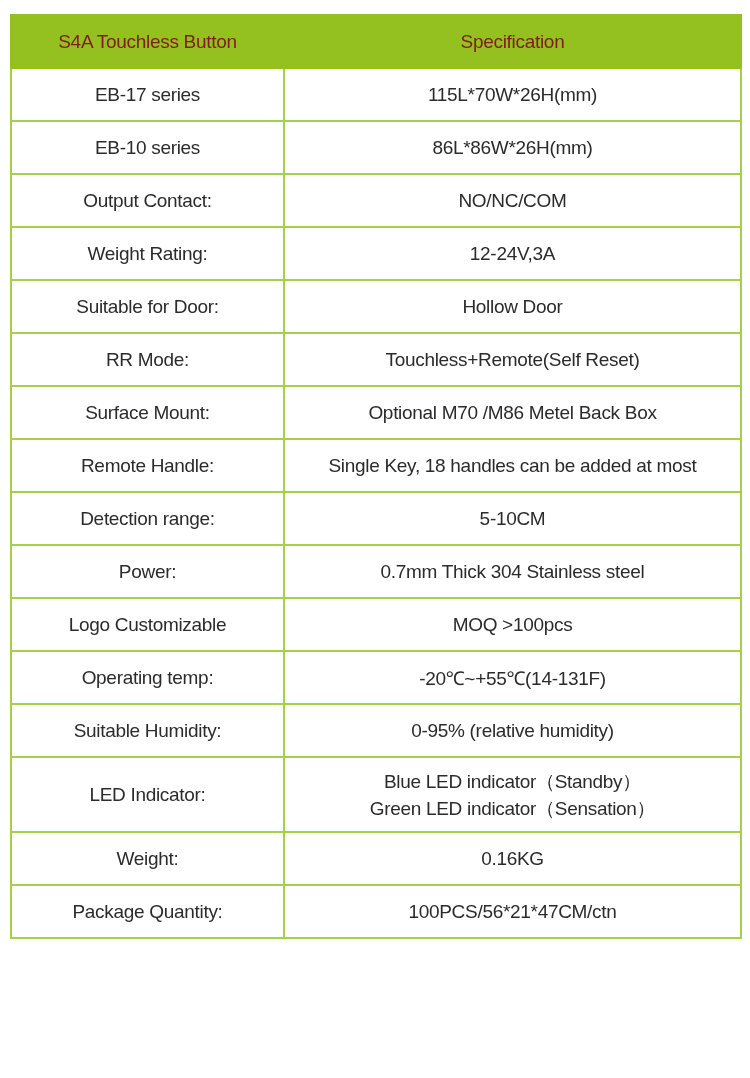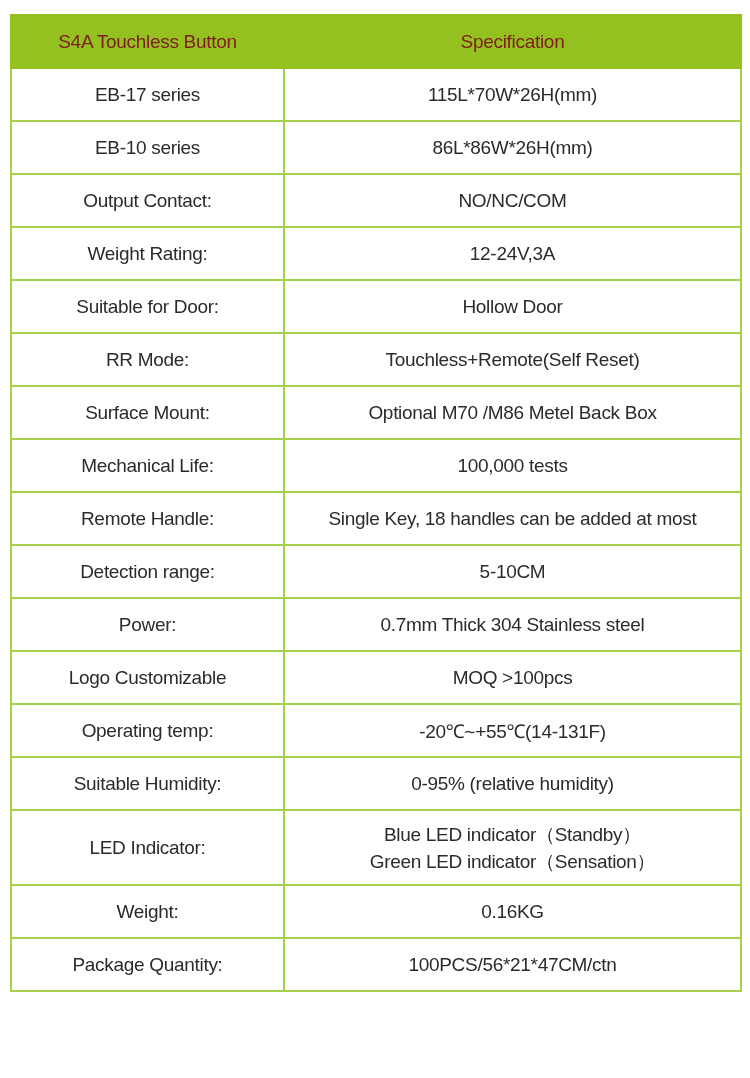--- a/index.html
+++ b/index.html
@@ -50,24 +50,20 @@
       </tr>
   <tr>
         <td>RR Mode:</td>
         <td>Touchless+Remote(Self Reset)</td>
       </tr>
   <tr>
         <td>Surface Mount:</td>
         <td>Optional M70 /M86 Metel Back Box</td>
       </tr>
   <tr>
-        <td>Mechanical Life:</td>
-        <td>100,000 tests</td>
-      </tr>
-  <tr>
         <td>Remote Handle:</td>
         <td>Single Key, 18 handles can be added at most</td>
       </tr>
   <tr>
         <td>Detection range:</td>
         <td>5-10CM</td>
       </tr>
   <tr>
         <td>Power:</td>
         <td>0.7mm Thick 304 Stainless steel</td>

